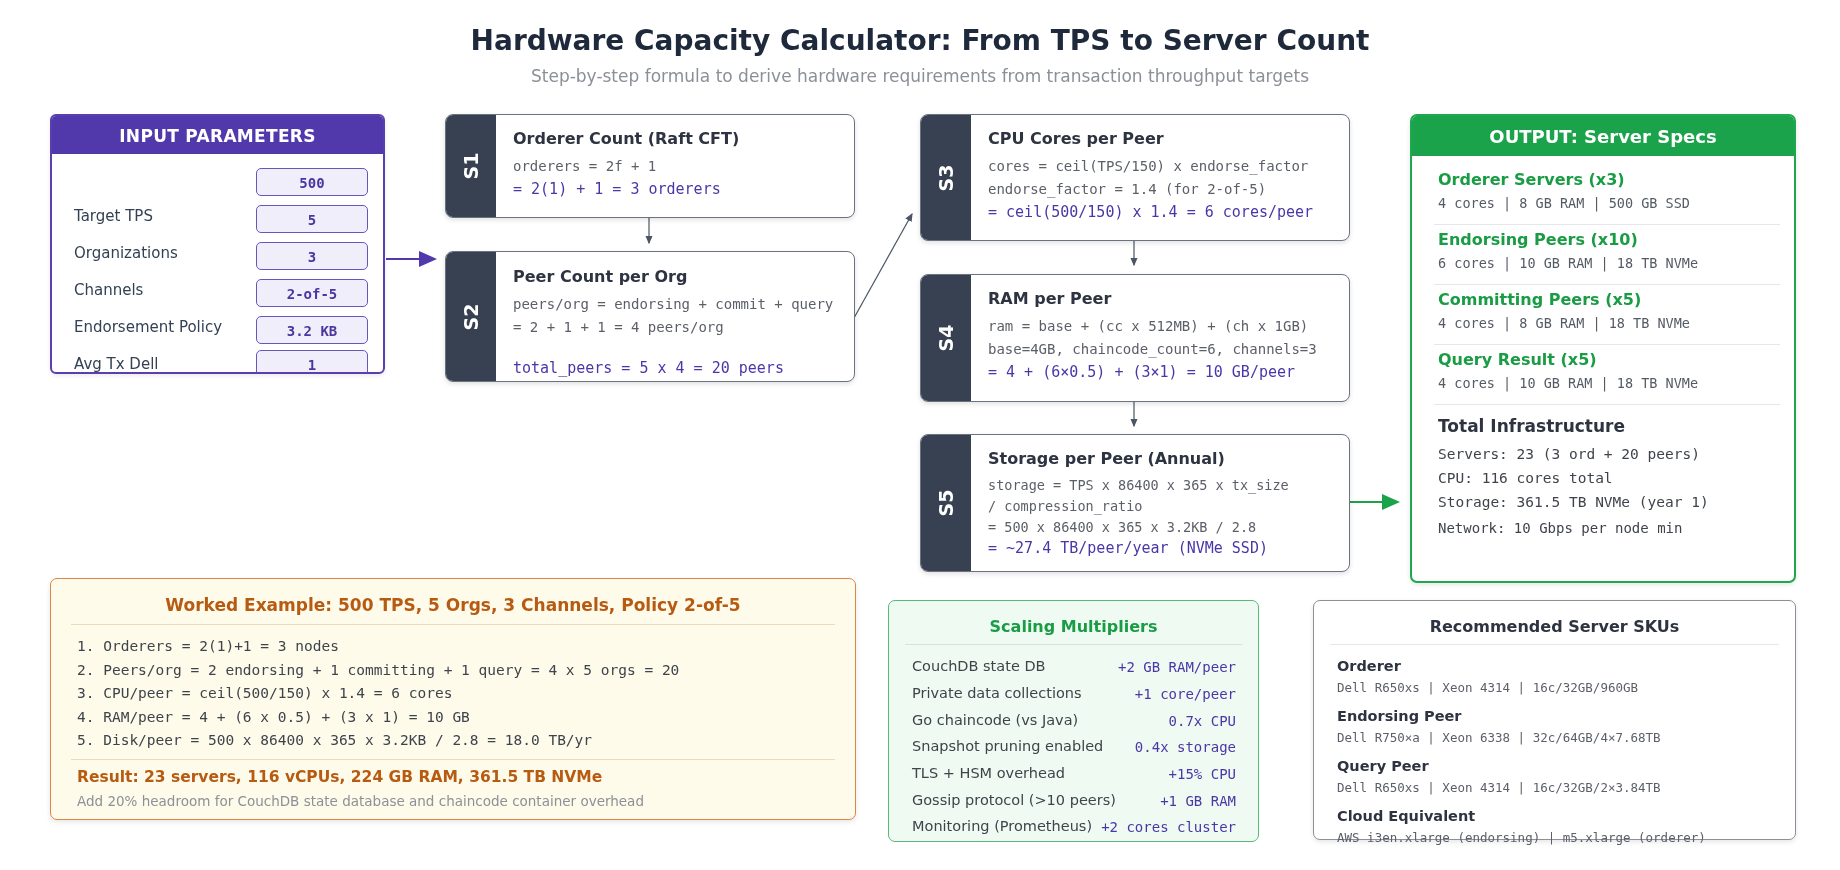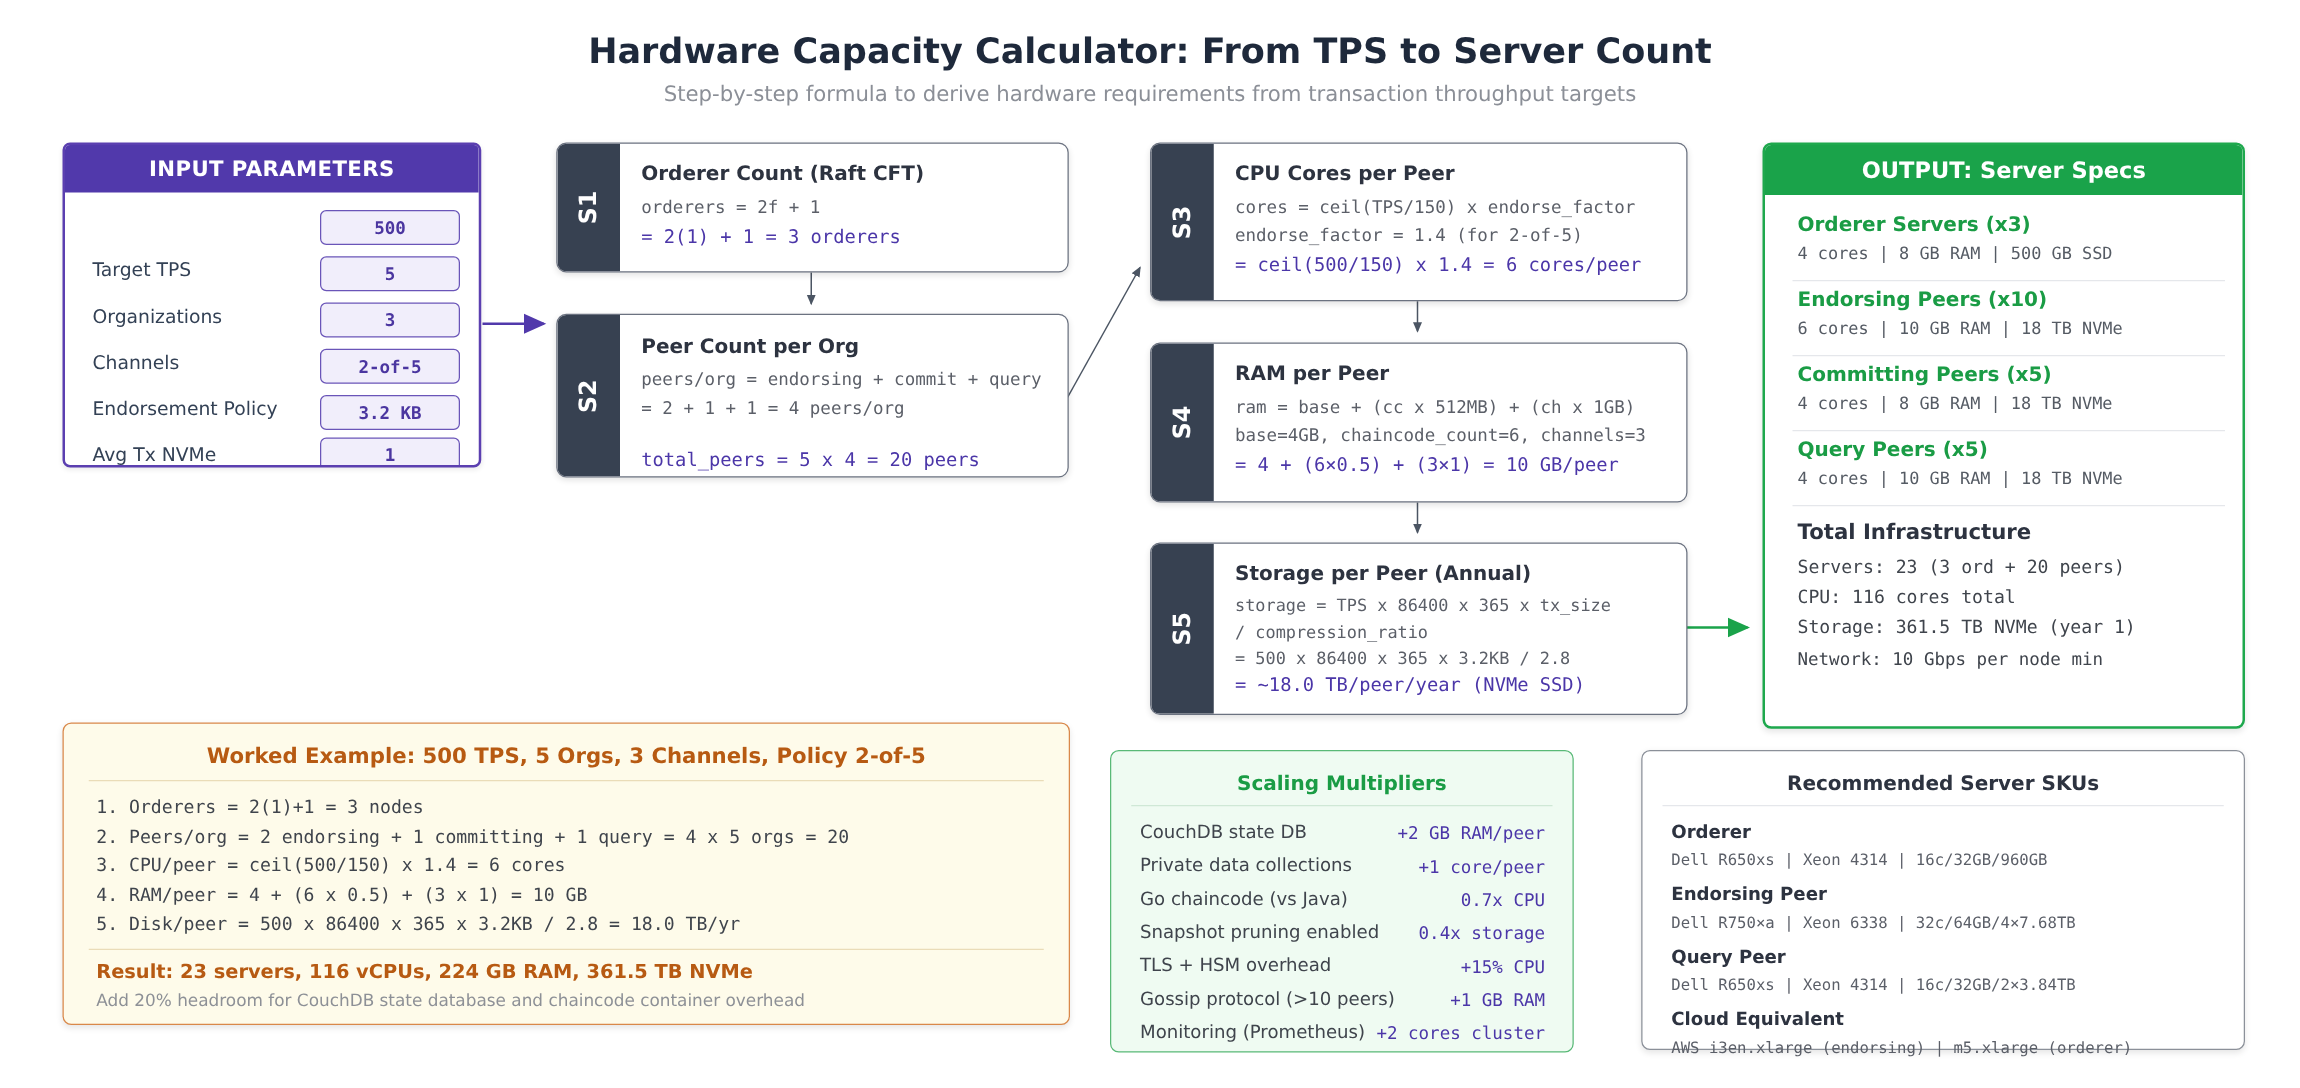--- a/index.html
+++ b/index.html
@@ -100,21 +100,21 @@
   </div>
   <div class="param-row" style="top:126px">
     <span class="lbl">Channels</span>
     <span class="val">3</span>
   </div>
   <div class="param-row" style="top:163px">
     <span class="lbl">Endorsement Policy</span>
     <span class="val">2-of-5</span>
   </div>
   <div class="param-row" style="top:200px">
-    <span class="lbl">Avg Tx NVMe</span>
+    <span class="lbl">Avg Tx Dell</span>
     <span class="val">3.2 KB</span>
   </div>
   <div class="param-row" style="top:234px">
     <span class="lbl">Max Failures (f)</span>
     <span class="val">1</span>
   </div>
 </div>
 
 <div class="step" style="left:445px; top:114px; width:410px; height:104px;">
   <div class="band">
@@ -165,21 +165,21 @@
 
 <div class="step" style="left:920px; top:434px; width:430px; height:138px;">
   <div class="band">
       <span>S5</span>
     </div>
   <div class="body" style="top:14px">
     <div class="t">Storage per Peer (Annual)</div>
     <div class="l" style="font-size:13.5px; line-height:21px">storage = TPS x 86400 x 365 x tx_size</div>
     <div class="l" style="font-size:13.5px; line-height:21px">/ compression_ratio</div>
     <div class="l" style="font-size:13.5px; line-height:21px">= 500 x 86400 x 365 x 3.2KB / 2.8</div>
-    <div class="l hl" style="line-height:21px">= ~18.0 TB/peer/year (NVMe SSD)</div>
+    <div class="l hl" style="line-height:21px">= ~27.4 TB/peer/year (NVMe SSD)</div>
   </div>
 </div>
 
 <div class="output-panel">
   <div class="hdr">OUTPUT: Server Specs</div>
   <div class="out-item" style="top:54px">
     <div class="n">Orderer Servers (x3)</div>
     <div class="s">4 cores | 8 GB RAM | 500 GB SSD</div>
   </div>
   <div class="out-sep" style="top:108px"></div>
@@ -187,21 +187,21 @@
     <div class="n">Endorsing Peers (x10)</div>
     <div class="s">6 cores | 10 GB RAM | 18 TB NVMe</div>
   </div>
   <div class="out-sep" style="top:168px"></div>
   <div class="out-item" style="top:174px">
     <div class="n">Committing Peers (x5)</div>
     <div class="s">4 cores | 8 GB RAM | 18 TB NVMe</div>
   </div>
   <div class="out-sep" style="top:228px"></div>
   <div class="out-item" style="top:234px">
-    <div class="n">Query Peers (x5)</div>
+    <div class="n">Query Result (x5)</div>
     <div class="s">4 cores | 10 GB RAM | 18 TB NVMe</div>
   </div>
   <div class="out-sep" style="top:288px"></div>
   <div class="total">
     <div class="n">Total Infrastructure</div>
     <div class="l">Servers: 23 (3 ord + 20 peers)</div>
     <div class="l">CPU: 116 cores total</div>
     <div class="l">Storage: 361.5 TB NVMe (year 1)</div>
     <div class="l" style="font-size:14px; margin-top:2px">Network: 10 Gbps per node min</div>
   </div>

